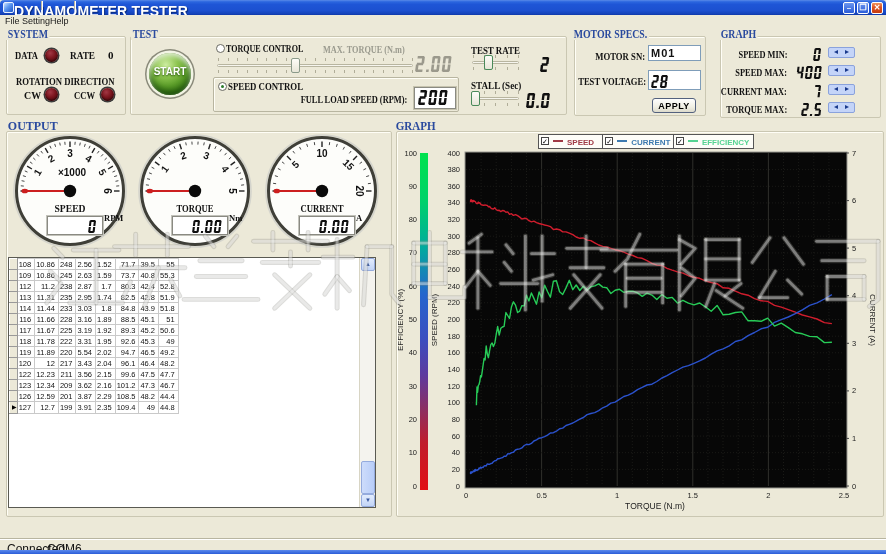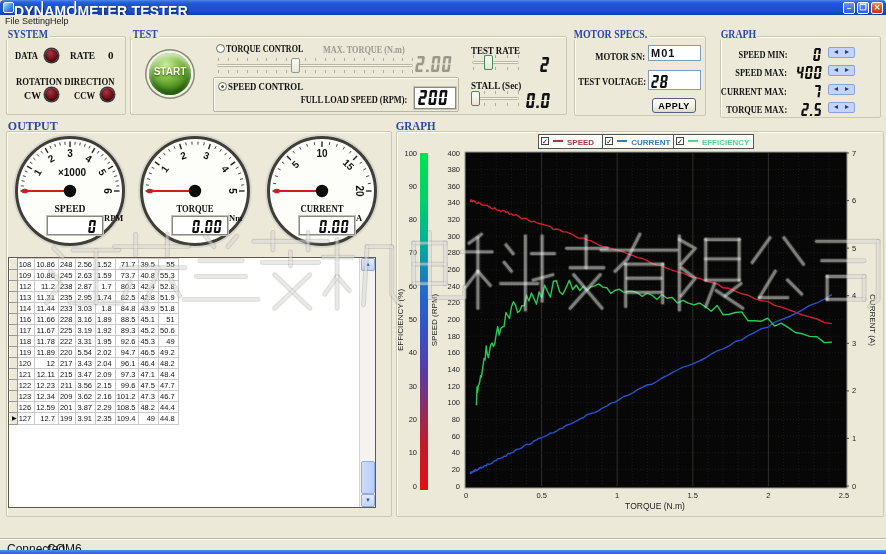--- a/index.html
+++ b/index.html
@@ -599,31 +599,20 @@
           <tr>
             <td class="sel"></td>
             <td class="num">120</td>
             <td class="num">12</td>
             <td class="num">217</td>
             <td class="num">3.43</td>
             <td class="num">2.04</td>
             <td class="num">96.1</td>
             <td class="num">46.4</td>
             <td class="num">48.2</td>
-          </tr>
-          <tr>
-            <td class="sel"></td>
-            <td class="num">121</td>
-            <td class="num">12.11</td>
-            <td class="num">215</td>
-            <td class="num">3.47</td>
-            <td class="num">2.09</td>
-            <td class="num">97.3</td>
-            <td class="num">47.1</td>
-            <td class="num">48.4</td>
           </tr>
           <tr>
             <td class="sel"></td>
             <td class="num">122</td>
             <td class="num">12.23</td>
             <td class="num">211</td>
             <td class="num">3.56</td>
             <td class="num">2.15</td>
             <td class="num">99.6</td>
             <td class="num">47.5</td>

